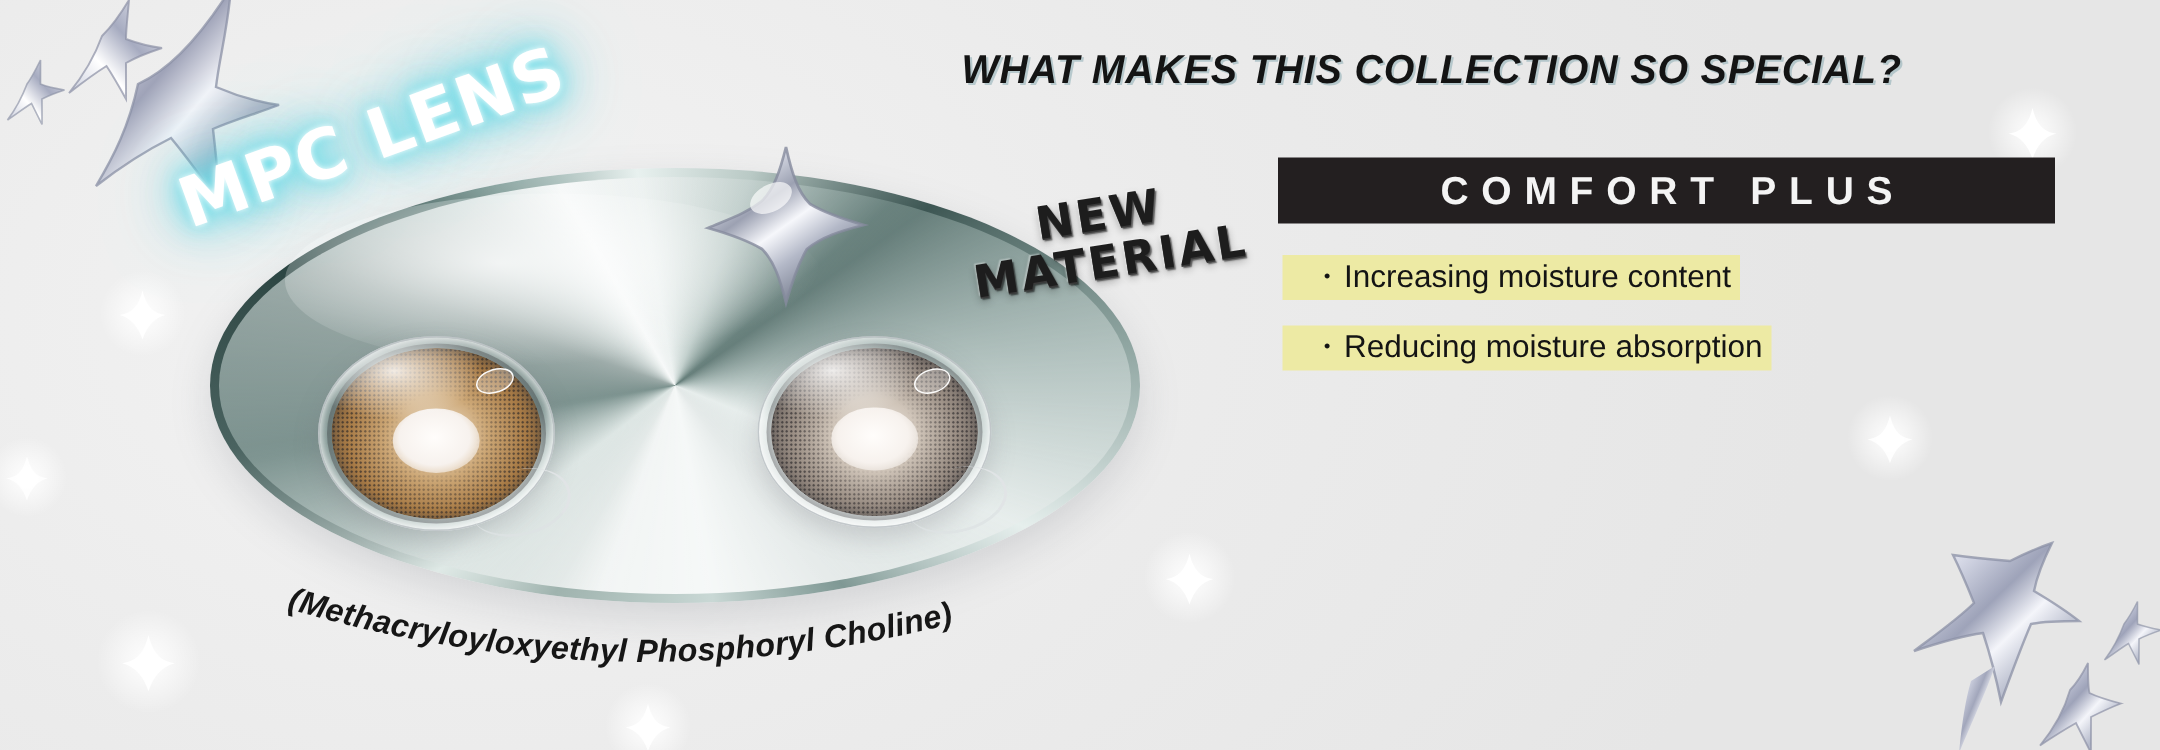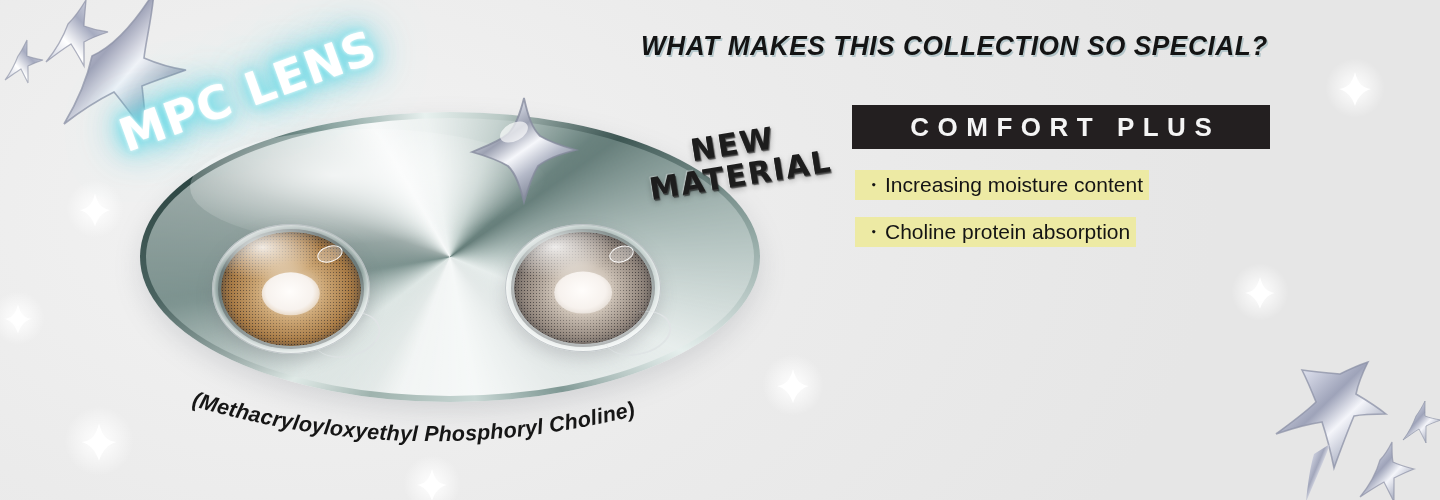--- a/index.html
+++ b/index.html
@@ -198,40 +198,40 @@
     font-size:27px;
     letter-spacing:.6px;
     color:#141414;
     white-space:nowrap;
     text-shadow:1.5px 1.5px 0 rgba(120,160,168,.45);
     transform:scaleX(.97);
     transform-origin:left center;
   }
   .comfort-bar {
     position:absolute; left:852px; top:105px;
-    width:418px; height:44px;
+    width:518px; height:44px;
     background:#231f20;
     display:flex; align-items:center; justify-content:center;
   }
   .comfort-bar span {
     color:#f4f4f4;
     font-size:26px;
     font-weight:bold;
     letter-spacing:8.5px;
     text-indent:8.5px;
     font-family:"Liberation Sans", sans-serif;
   }
   .benefits { position:absolute; left:855px; top:170px; }
   .benefit {
     display:inline-block;
     background:#edeaa4;
     color:#141414;
     font-size:21px;
     line-height:30px;
-    padding:0 6px 0 8px;
+    padding:0 6px 0 19px;
     margin-bottom:17px;
     white-space:nowrap;
   }
   .benefit .dot { letter-spacing:1px; }
 </style>
 </head>
 <body>
 
 <div class="banner">
 
@@ -405,16 +405,16 @@
   </svg>
 
   <div class="headline">WHAT MAKES THIS COLLECTION SO SPECIAL?</div>
 
   <div class="comfort-bar">
     <span>COMFORT PLUS</span>
   </div>
 
   <div class="benefits">
     <div><span class="benefit"><span class="dot">・</span><span>Increasing moisture content</span></span></div>
-    <div><span class="benefit"><span class="dot">・</span><span>Choline protein absorption</span></span></div>
+    <div><span class="benefit"><span class="dot">・</span><span>Reducing moisture absorption</span></span></div>
   </div>
 
 </div>
 
 </body></html>

